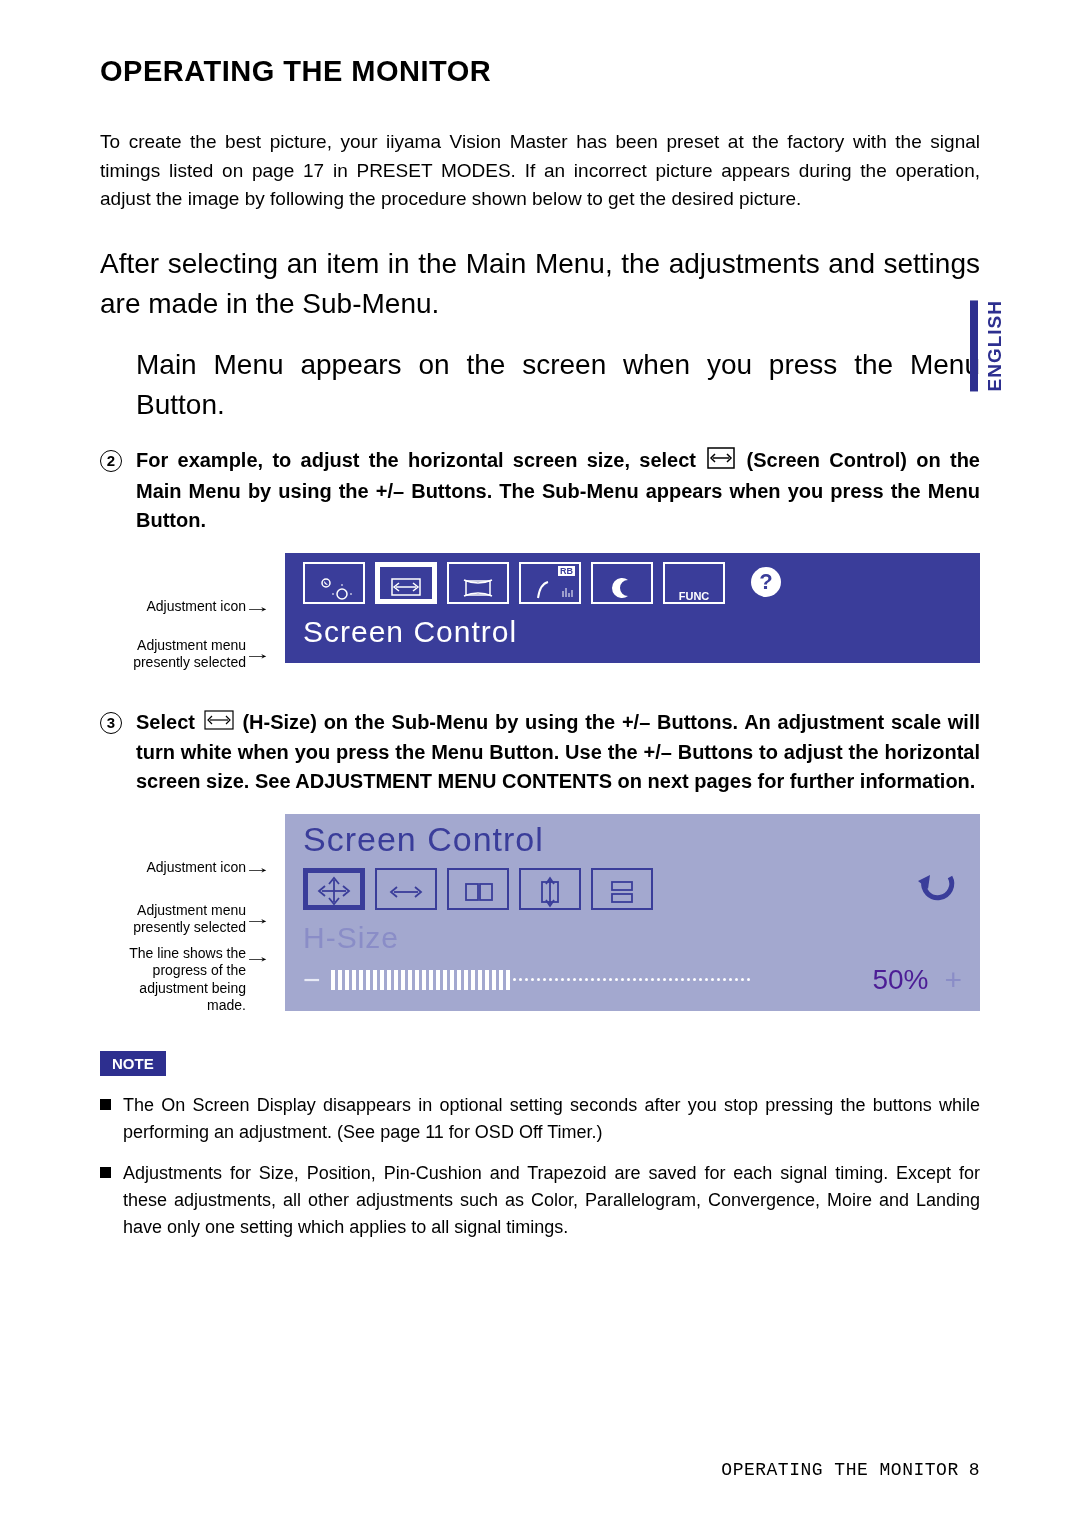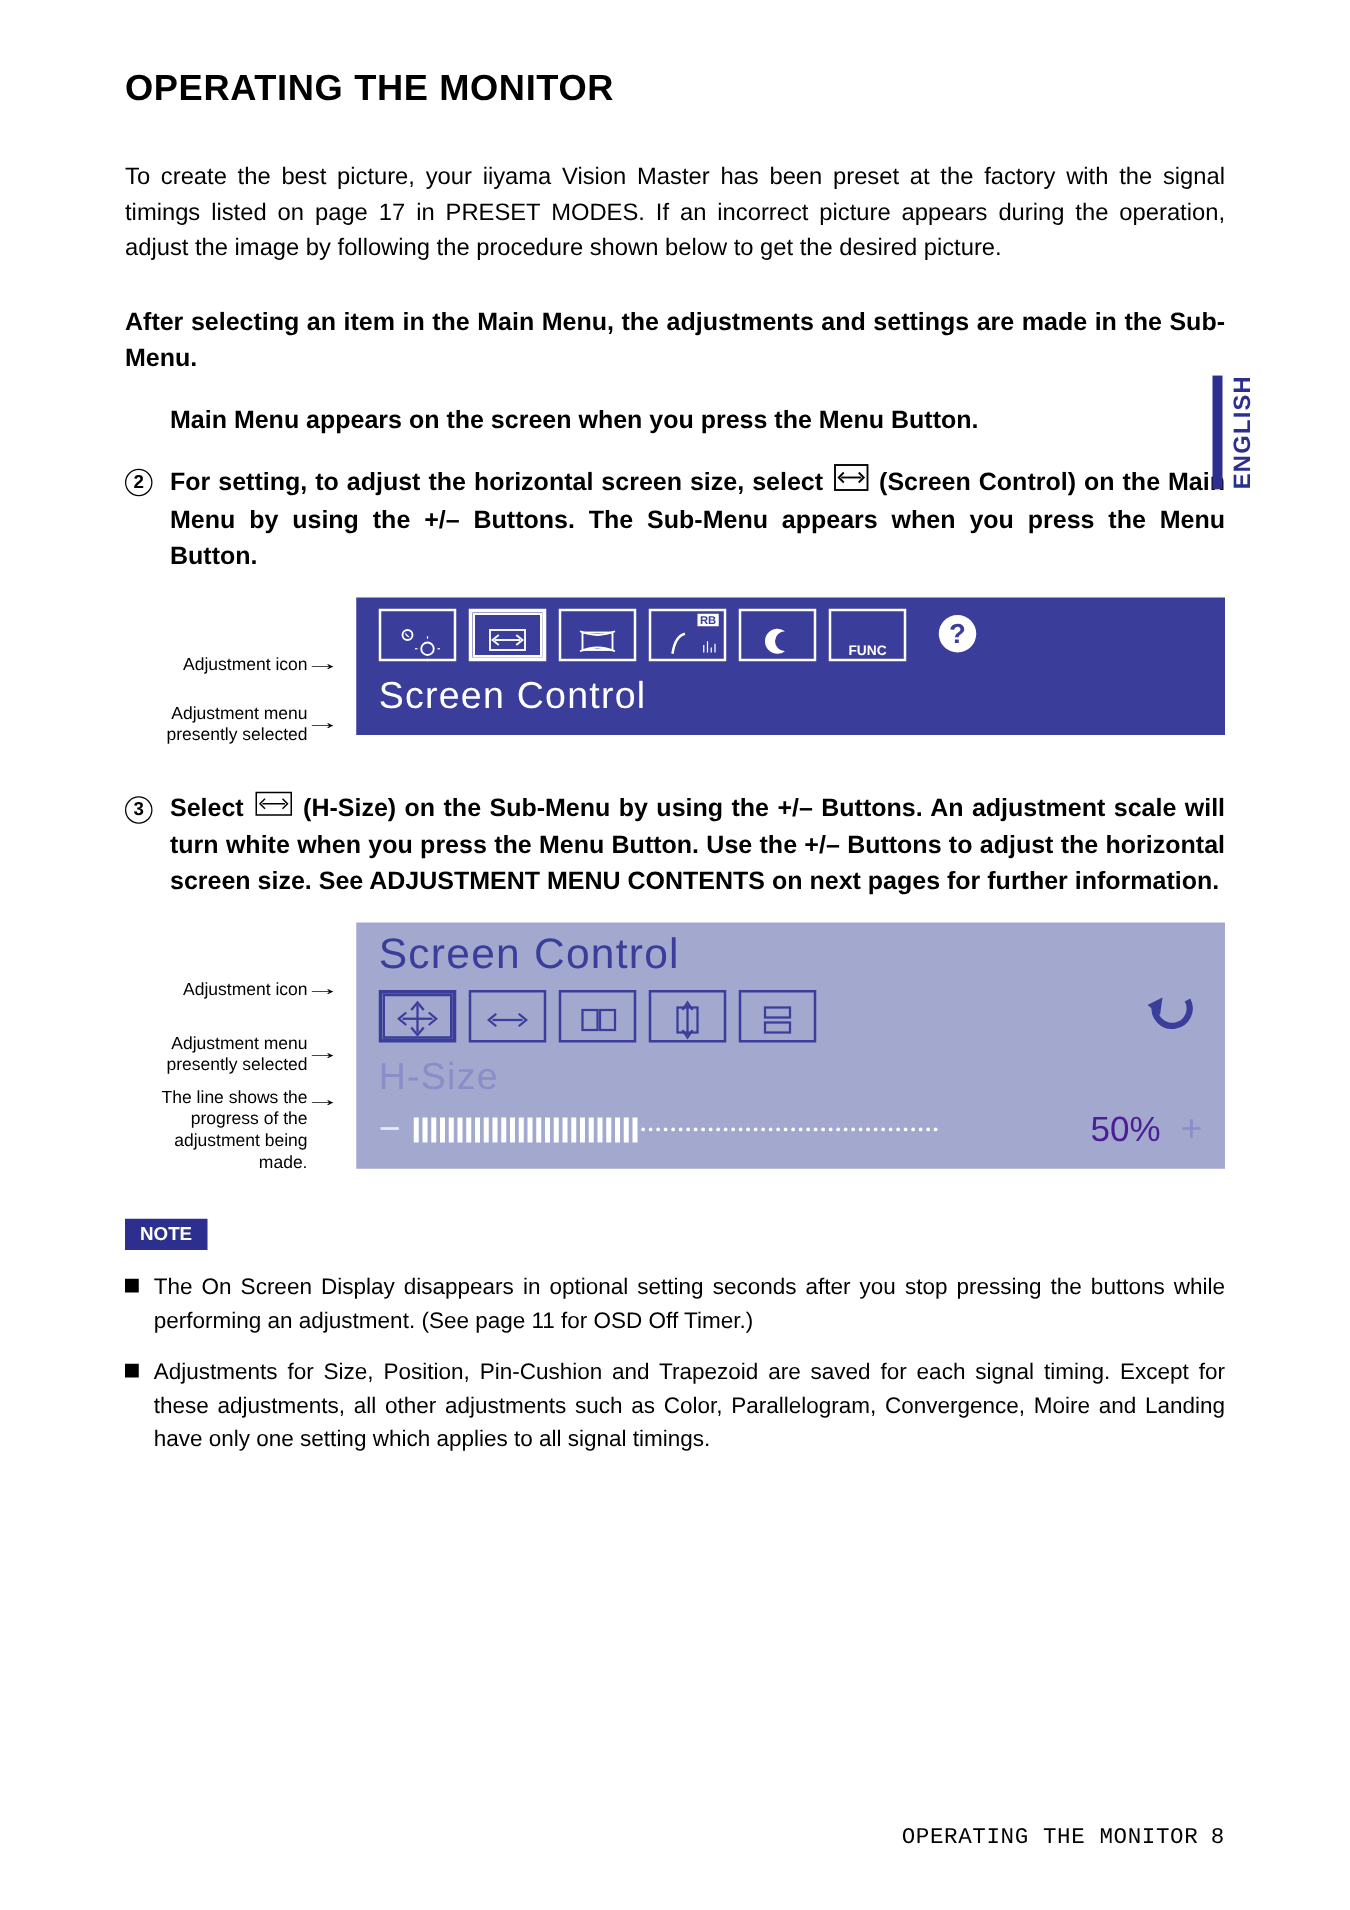--- a/index.html
+++ b/index.html
@@ -18,22 +18,22 @@
     letter-spacing: 0.5px;
     margin-bottom: 40px;
   }
   .intro {
     font-size: 19px;
     line-height: 1.5;
     margin-bottom: 30px;
     text-align: justify;
   }
   .bold-para {
-    font-size: 20px;
-    font-weight: bold;
+    font-size: 28px;
+    font-weight: normal;
     line-height: 1.45;
     margin-bottom: 20px;
     text-align: justify;
   }
   .step-row {
     display: flex;
     align-items: flex-start;
     margin-bottom: 18px;
   }
   .step-number {
@@ -248,21 +248,21 @@
 
 <p class="bold-para">After selecting an item in the Main Menu, the adjustments and settings are made in the Sub-Menu.</p>
 
 <div class="indent-step2">
   <p class="bold-para">Main Menu appears on the screen when you press the Menu Button.</p>
 </div>
 
 <div class="step-row">
   <div class="step-number"><span class="circle">2</span></div>
   <div class="step-text">
-    <span>For setting, to adjust the horizontal screen size, select </span>
+    <span>For example, to adjust the horizontal screen size, select </span>
     <span class="inline-icon">
       <svg width="28" height="22">
           <rect x="1" y="1" width="26" height="20" fill="none" stroke="#000" stroke-width="1.5"></rect>
           <line x1="6" y1="11" x2="22" y2="11" stroke="#000" stroke-width="1.5"></line>
           <polyline points="8,7 4,11 8,15" fill="none" stroke="#000" stroke-width="1.5"></polyline>
           <polyline points="20,7 24,11 20,15" fill="none" stroke="#000" stroke-width="1.5"></polyline>
         </svg>
     </span>
     <span> (Screen Control) on the Main Menu by using the +/– Buttons. The Sub-Menu appears when you press the Menu Button.</span>
   </div>

